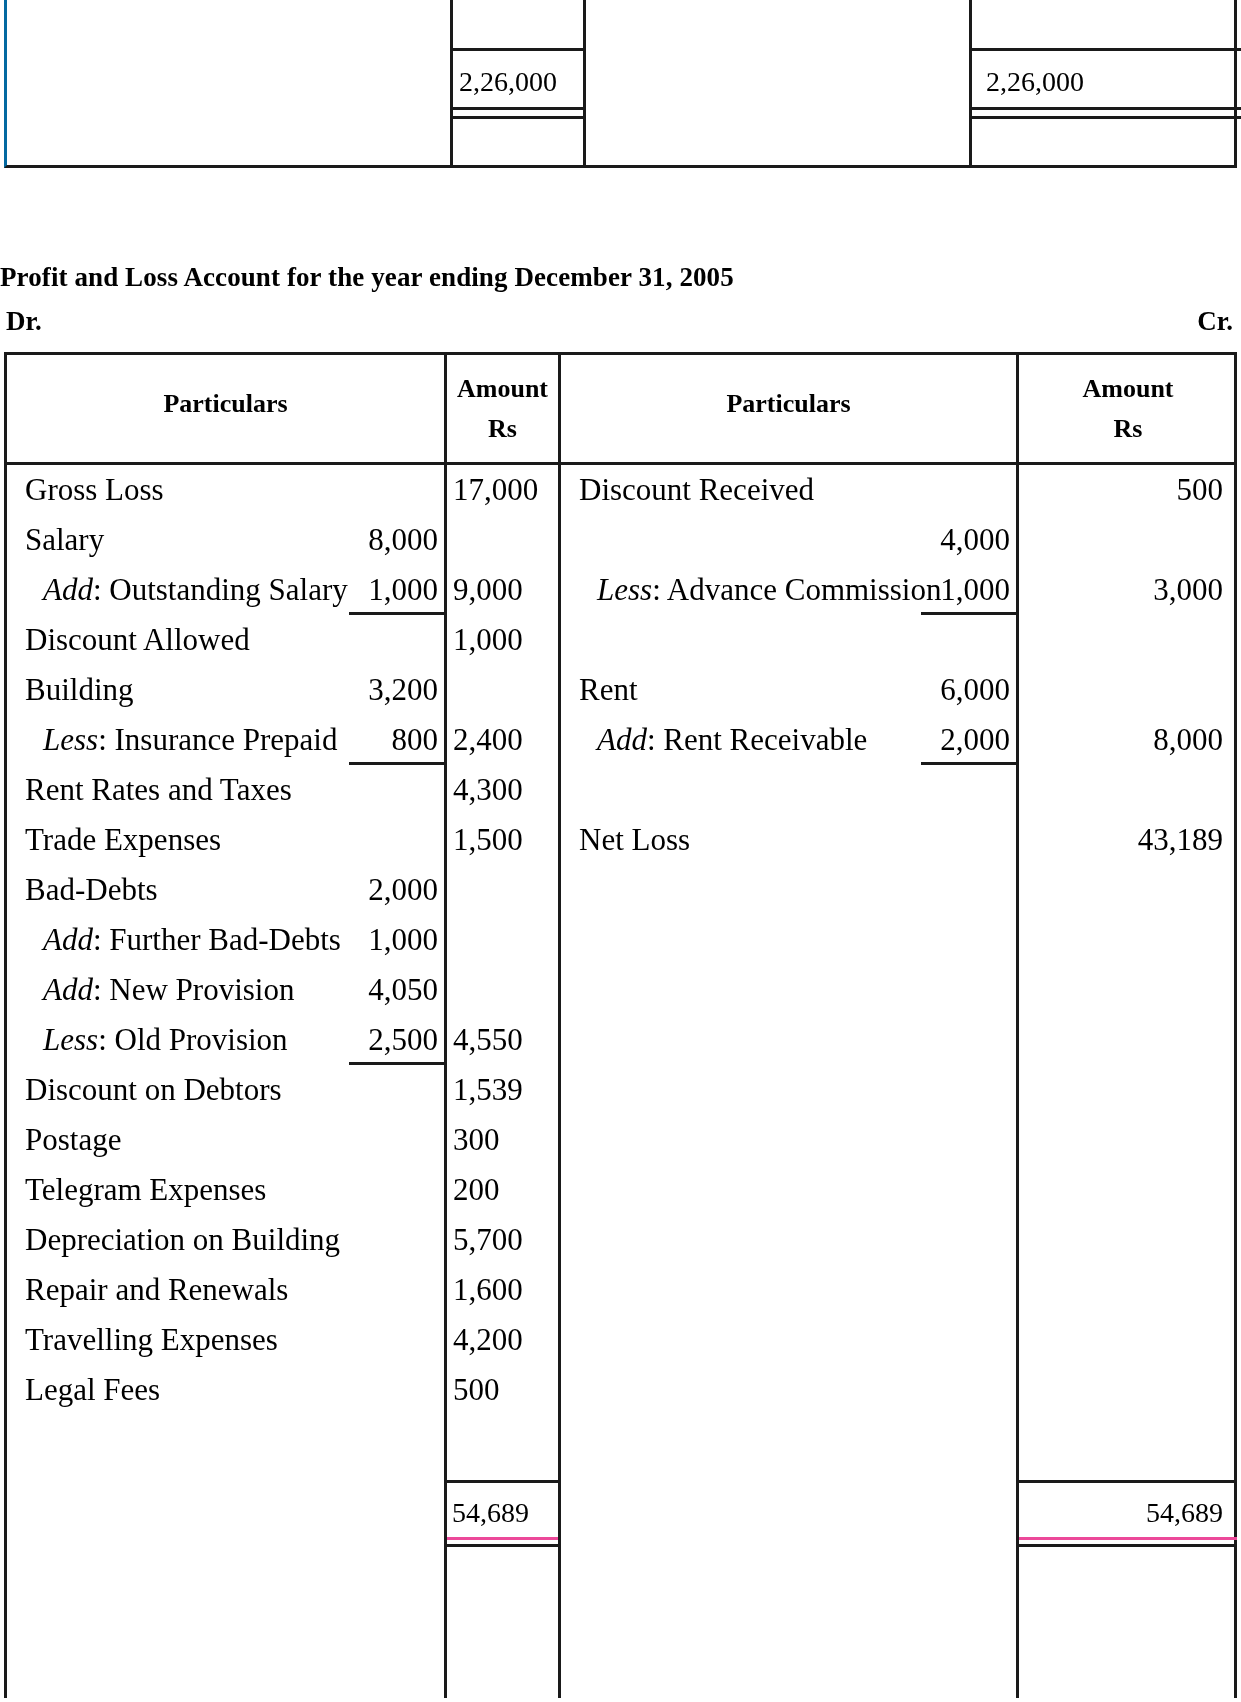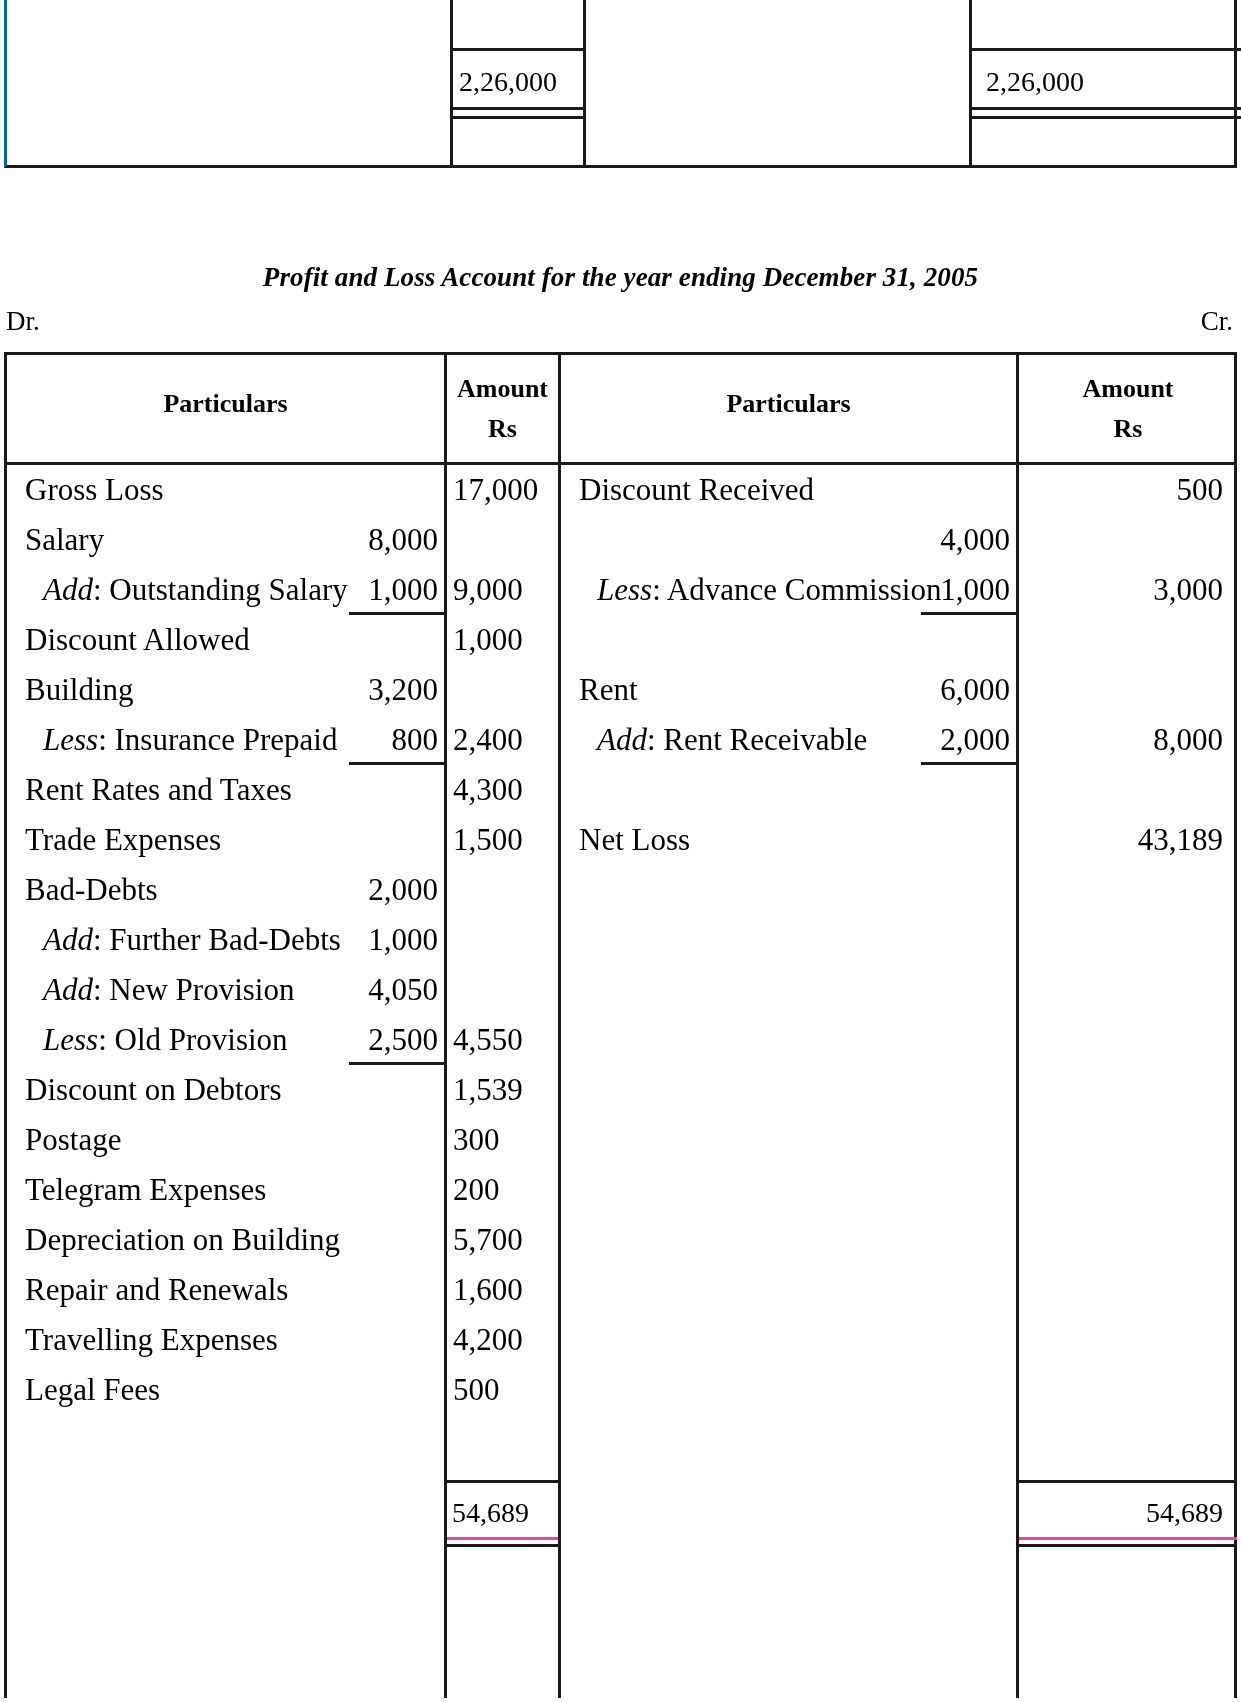--- a/index.html
+++ b/index.html
@@ -53,31 +53,30 @@
     background: #1a1a1a;
   }
   .prev-dbl.l { left: 446px; width: 130px; top: 116px; }
   .prev-dbl.r { left: 965px; width: 272px; top: 116px; }
 
   
   .doc-title {
     position: absolute;
     left: 0; right: 0;
     top: 262px;
-    text-align: center;
+    text-align: left;
     font-size: 27px;
     font-weight: bold;
     letter-spacing: .1px;
-    font-style: italic;
   }
   .drcr {
     position: absolute;
     top: 306px;
     font-size: 27px;
-    font-weight: normal;
+    font-weight: bold;
   }
   .drcr.dr { left: 6px; }
   .drcr.cr { right: 8px; }
 
   
   .ledger {
     position: absolute;
     left: 4px;
     top: 352px;
     width: 1233px;

